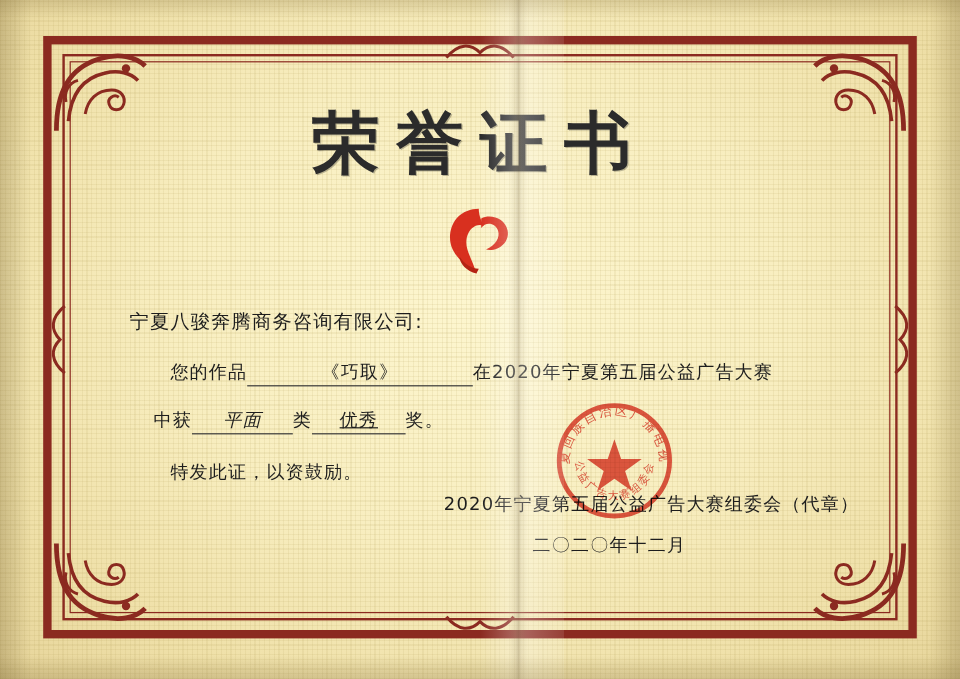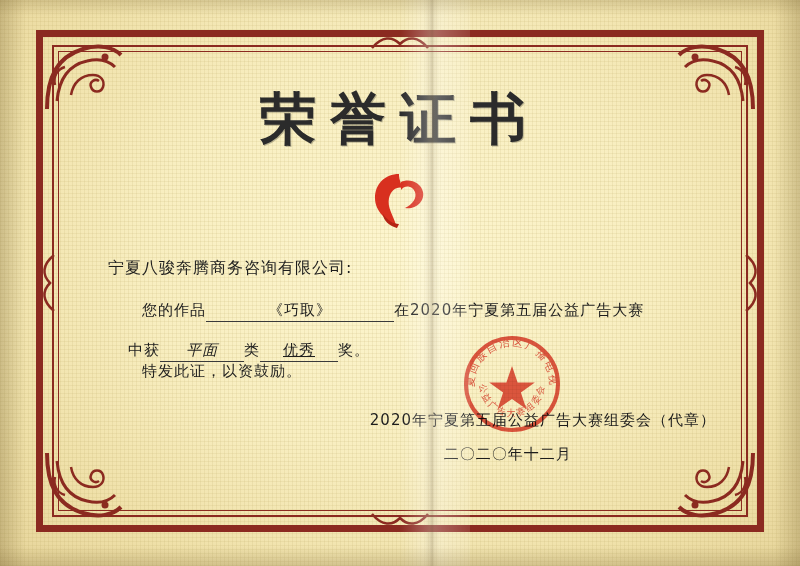--- a/index.html
+++ b/index.html
@@ -181,20 +181,21 @@
   .line2 {
     margin-top: 19px;
     margin-left: 58px;
     font-size: 15px;
     letter-spacing: 1px;
     display: flex;
     align-items: flex-start;
     white-space: nowrap;
   }
   .line3 {
+    margin-top: 22px;
     margin-left: 72px;
     font-size: 15px;
     letter-spacing: 1px;
   }
 
   .fill {
     display: inline-block;
     text-align: center;
     border-bottom: 1px solid #3a3a3a;
     padding: 0 6px 1px 6px;

